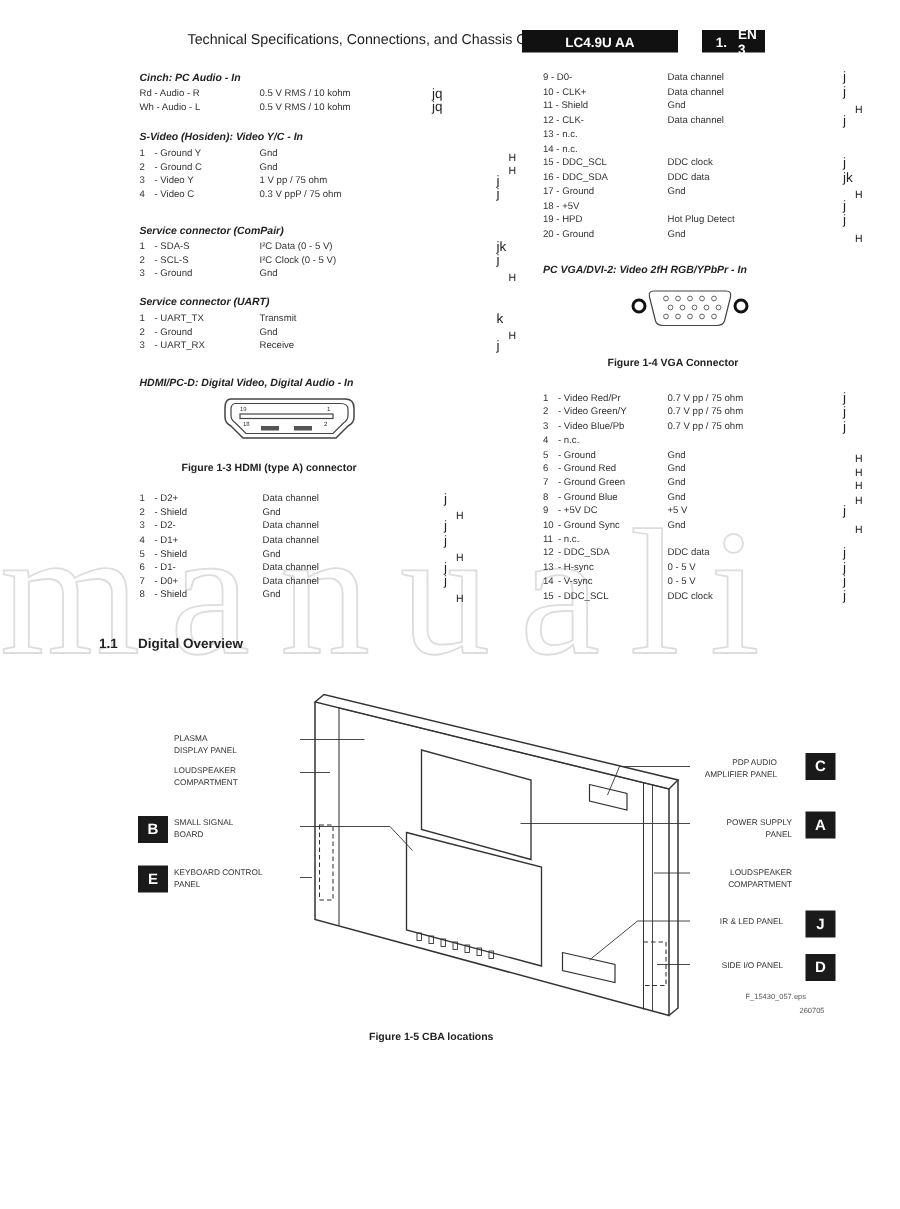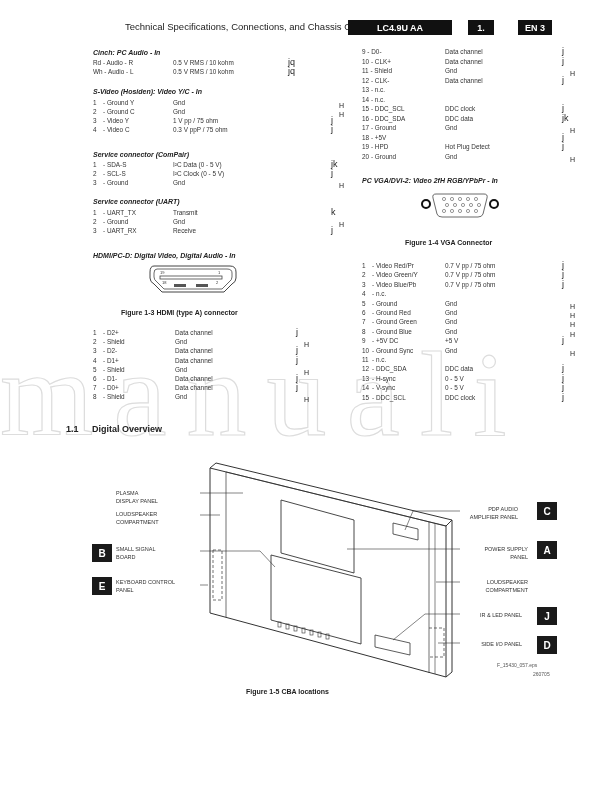--- a/index.html
+++ b/index.html
@@ -24,21 +24,21 @@
 </head>
 <body>
 
 <svg class="abs watermark" viewBox="0 0 600 90">
   <text x="0" y="85" font-family="Liberation Serif, serif" font-size="120" fill="none" stroke="#ddd" stroke-width="1.2" letter-spacing="20">manuali</text>
 </svg>
 
 <div class="abs hdr-title">Technical Specifications, Connections, and Chassis Overview</div>
 <div class="abs hdr-box" style="left:348px;width:104px;">LC4.9U AA</div>
 <div class="abs hdr-box" style="left:468px;width:26px;">1.</div>
-<div class="abs hdr-box" style="left:518px;width:34px;text-align:right;">EN 3</div>
+<div class="abs hdr-box" style="left:492px;width:18px;">EN 3</div>
 
 <div class="abs sec-title" style="left:93px;top:49px;">Cinch: PC Audio - In</div>
 <div class="row" style="left:93px;top:58px;width:220px;">
   <span class="name" style="left:0">Rd - Audio - R</span>
   <span class="desc" style="left:80px">0.5 V RMS / 10 kohm</span>
   <span class="mark" style="left:195px">jq</span>
 </div>
 <div class="row" style="left:93px;top:67px;width:220px;">
   <span class="name" style="left:0">Wh - Audio - L</span>
   <span class="desc" style="left:80px">0.5 V RMS / 10 kohm</span>

